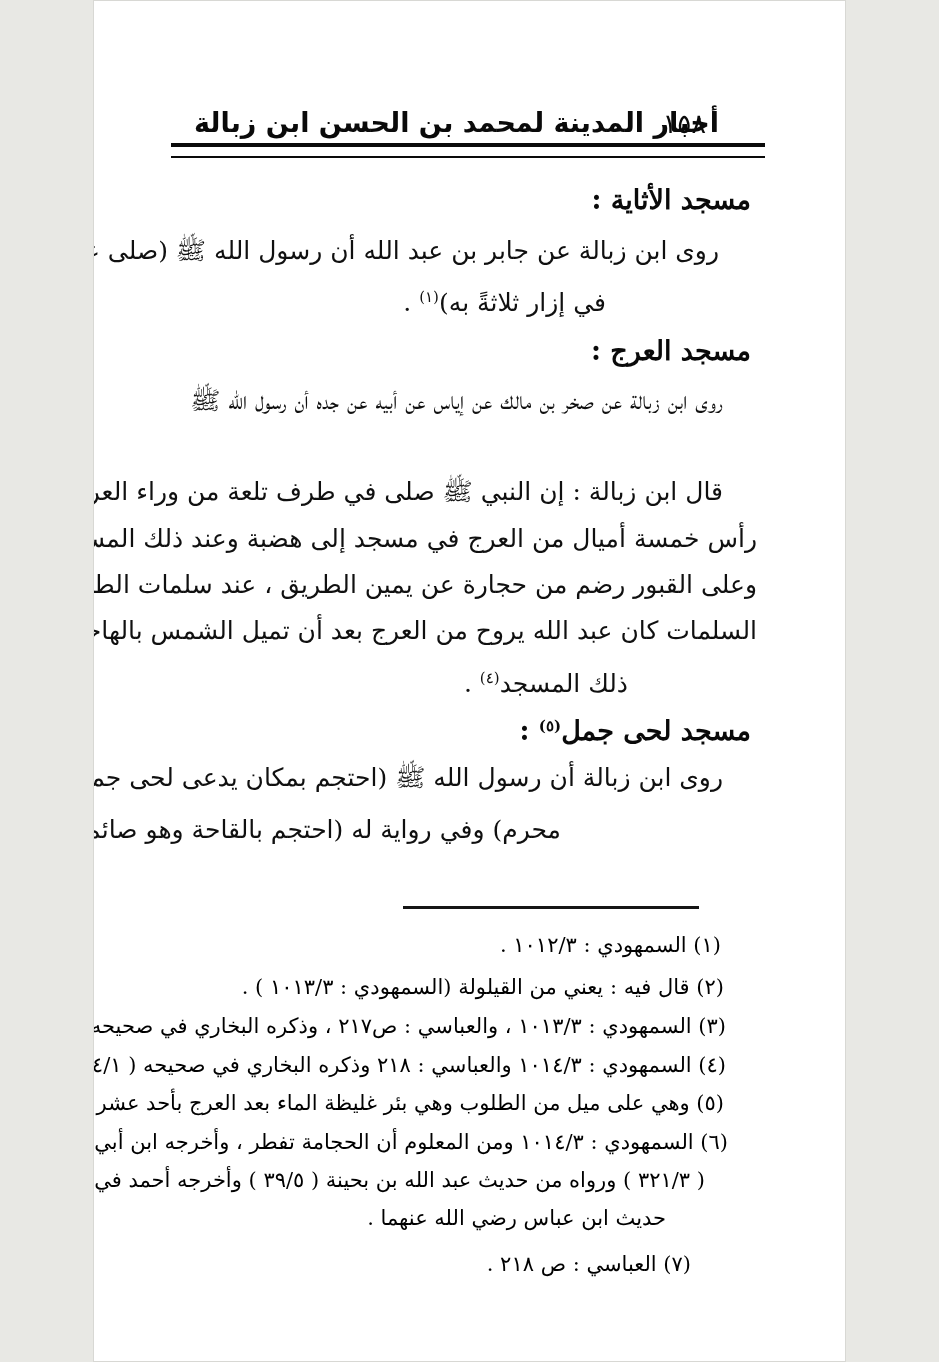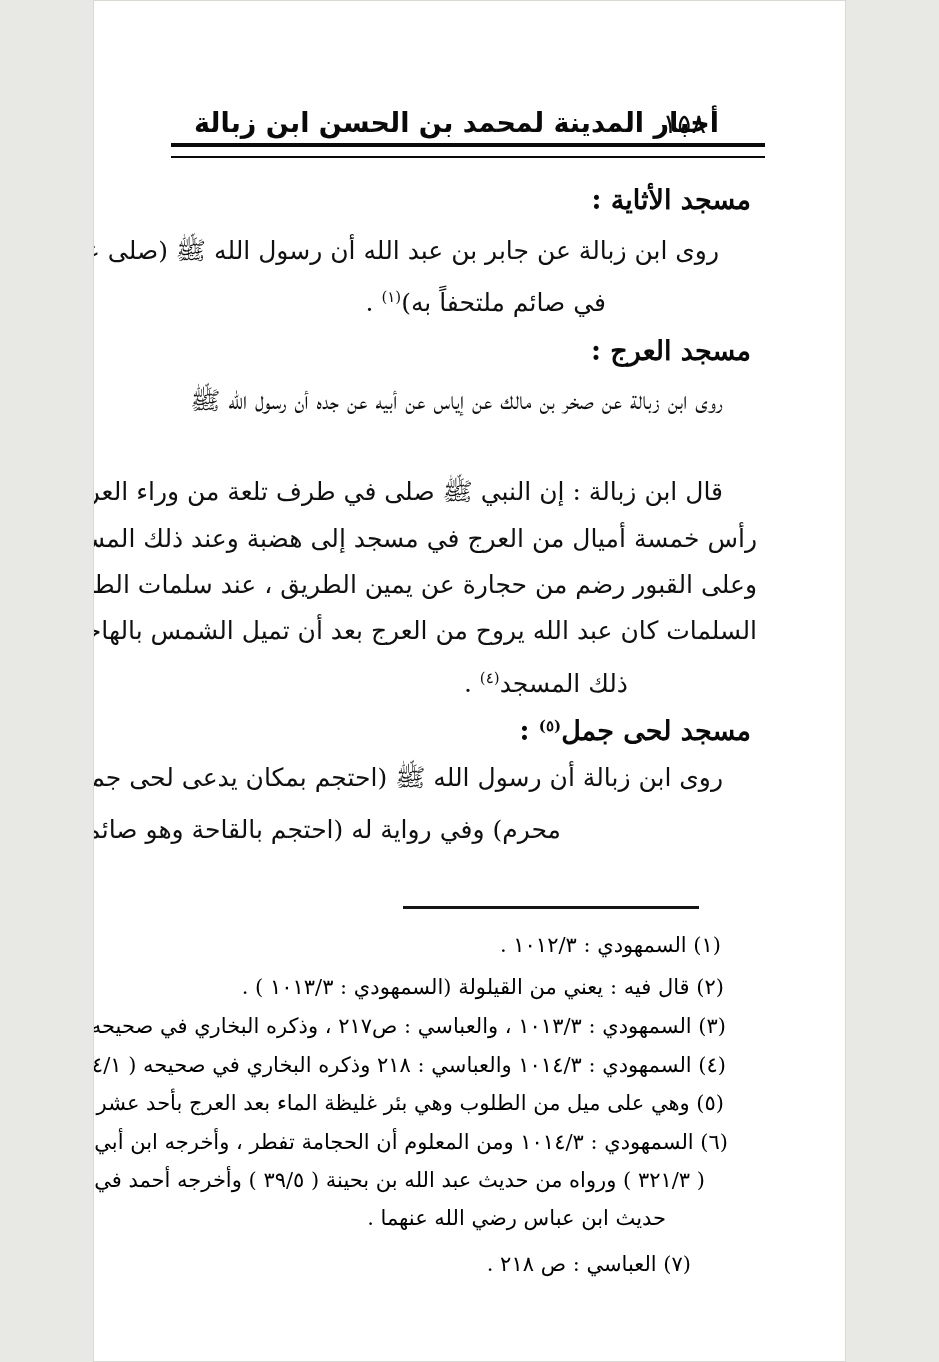--- a/index.html
+++ b/index.html
@@ -94,21 +94,21 @@
 <body>
 
 <div class="page">
 
   <div class="hdr-title">أخبار المدينة لمحمد بن الحسن ابن زبالة</div>
   <div class="hdr-num">١٥٨</div>
   <div class="hdr-rule"></div>
 
   <h2 class="hd pos-h1"><span>مسجد الأثاية :</span></h2>
   <div class="ln pos-p1l1"><span>روى ابن زبالة عن جابر بن عبد الله أن رسول الله ﷺ (صلى عند بئر الأثاية ركعتين</span></div>
-  <div class="ln pos-p1l2"><span>في صائم ملتحفاً به)</span><span class="fnref">(١)</span><span> .</span></div>
+  <div class="ln pos-p1l2"><span>في إزار ثلاثةً به)</span><span class="fnref">(١)</span><span> .</span></div>
 
   <h2 class="hd pos-h2"><span>مسجد العرج :</span></h2>
   <div class="ln pos-p2a1"><span>روى ابن زبالة عن صخر بن مالك عن إياس عن أبيه عن جده أن رسول الله ﷺ</span></div>
   <div class="ln pos-p2b1"><span>قال ابن زبالة : إن النبي ﷺ صلى في طرف تلعة من وراء العرج وأنت ذاهب على</span></div>
   <div class="ln pos-p2b2"><span>رأس خمسة أميال من العرج في مسجد إلى هضبة وعند ذلك المسجد قبران أو ثلاثة</span></div>
   <div class="ln pos-p2b3"><span>وعلى القبور رضم من حجارة عن يمين الطريق ، عند سلمات الطريق ، بين أولئك</span></div>
   <div class="ln pos-p2b4"><span>السلمات كان عبد الله يروح من العرج بعد أن تميل الشمس بالهاجرة فيصلي الظهر في</span></div>
   <div class="ln pos-p2b5"><span>ذلك المسجد</span><span class="fnref">(٤)</span><span> .</span></div>
 
   <h2 class="hd pos-h3"><span>مسجد لحى جمل</span><span class="fnref">(٥)</span><span> :</span></h2>

